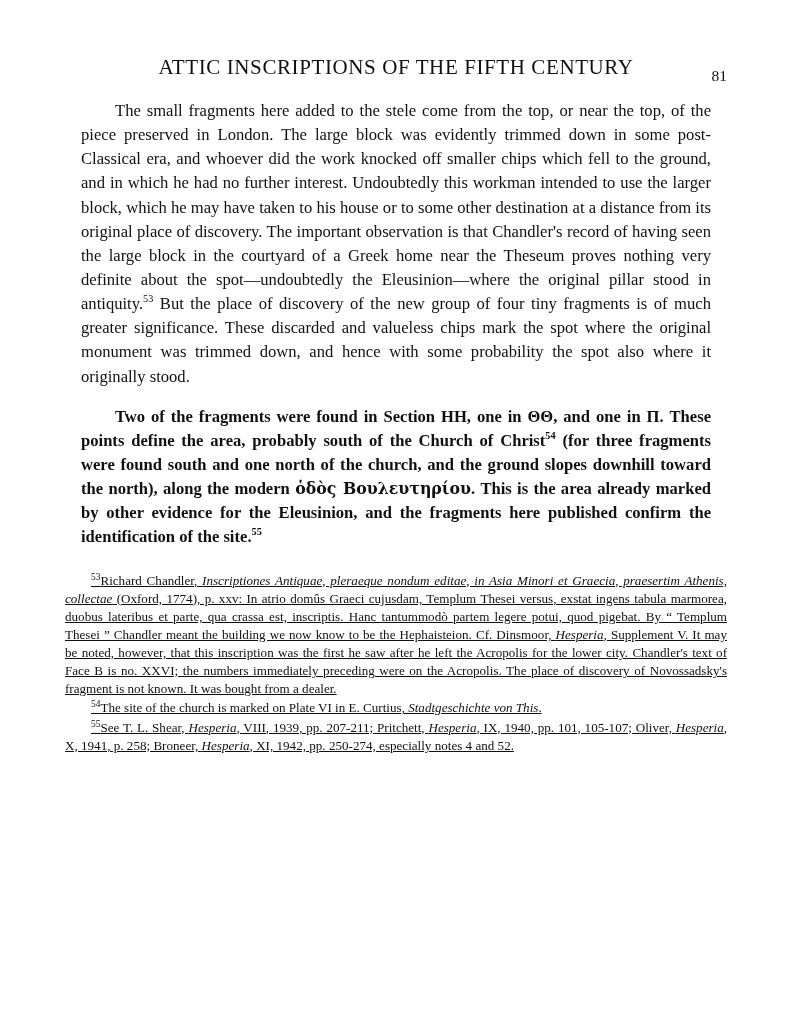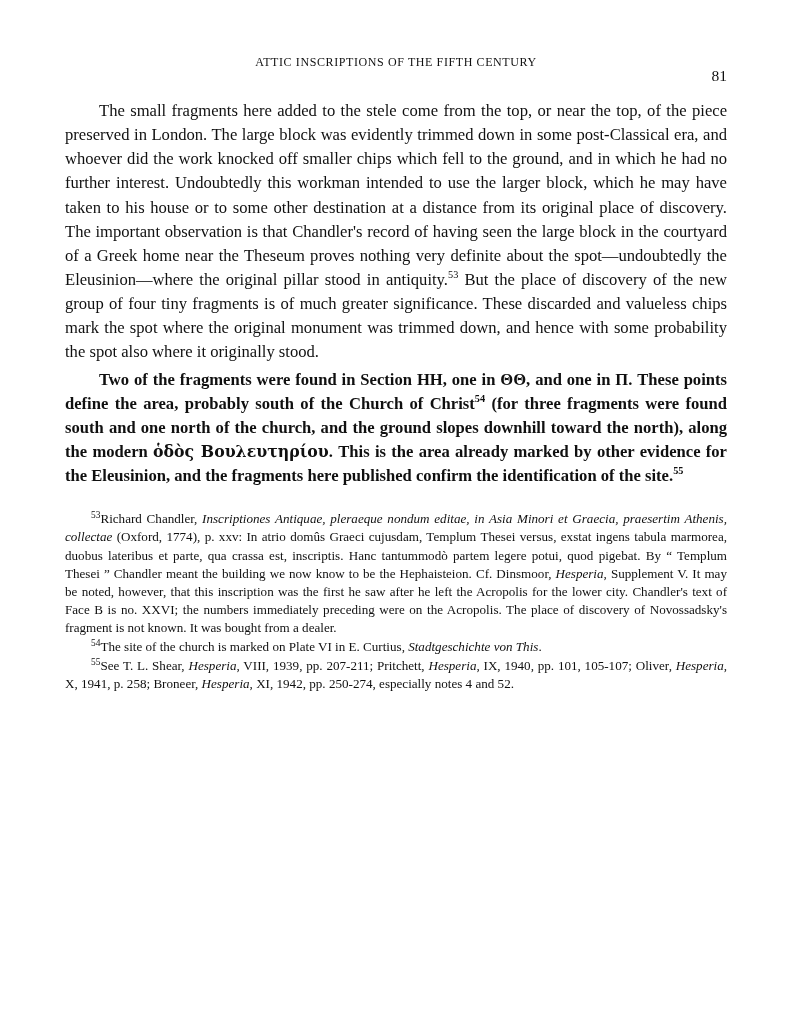--- a/index.html
+++ b/index.html
@@ -25,32 +25,32 @@
   }
   .running-head {
     display: flex;
     align-items: baseline;
     justify-content: center;
     position: relative;
     margin: 0 0 22px 0;
     height: 22px;
   }
   .running-head .title {
-    font-size: 12px;
+    font-size: 21px;
     letter-spacing: 0.6px;
     white-space: nowrap;
   }
   .running-head .folio {
     position: absolute;
     right: 0;
     top: 12px;
     font-size: 15.5px;
   }
   .body-text p {
-    margin: 0;
+    margin: 16px;
     font-size: 16.6px;
     line-height: 1.455;
     text-align: justify;
     text-indent: 34px;
     hyphens: none;
   }
   .body-text p + p {
     margin-top: 3px;
     font-weight: bold;
   }
@@ -63,20 +63,21 @@
     font-family: "DejaVu Serif", "Liberation Serif", serif;
     font-size: 0.95em;
   }
   .it { font-style: italic; }
 
   .notes {
     margin-top: 22px;
     font-size: 13.1px;
     line-height: 1.385;
     text-align: justify;
+    text-decoration: underline;
   }
   .note {
     margin: 0;
     text-indent: 26px;
   }
   .note + .note {
     margin-top: 1px;
   }
   .note .marker {
     font-size: 0.72em;

